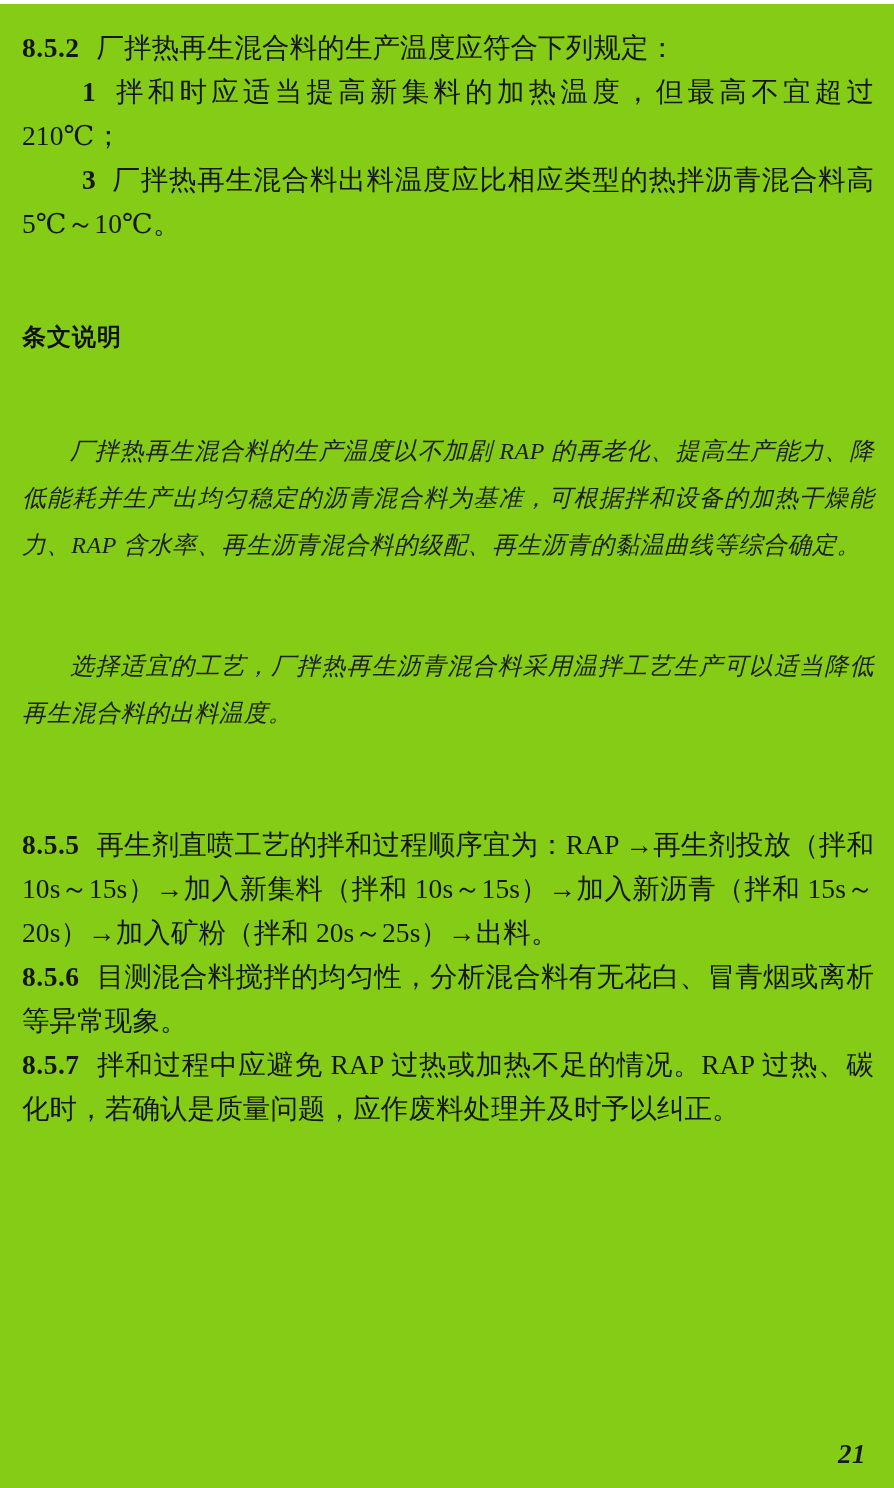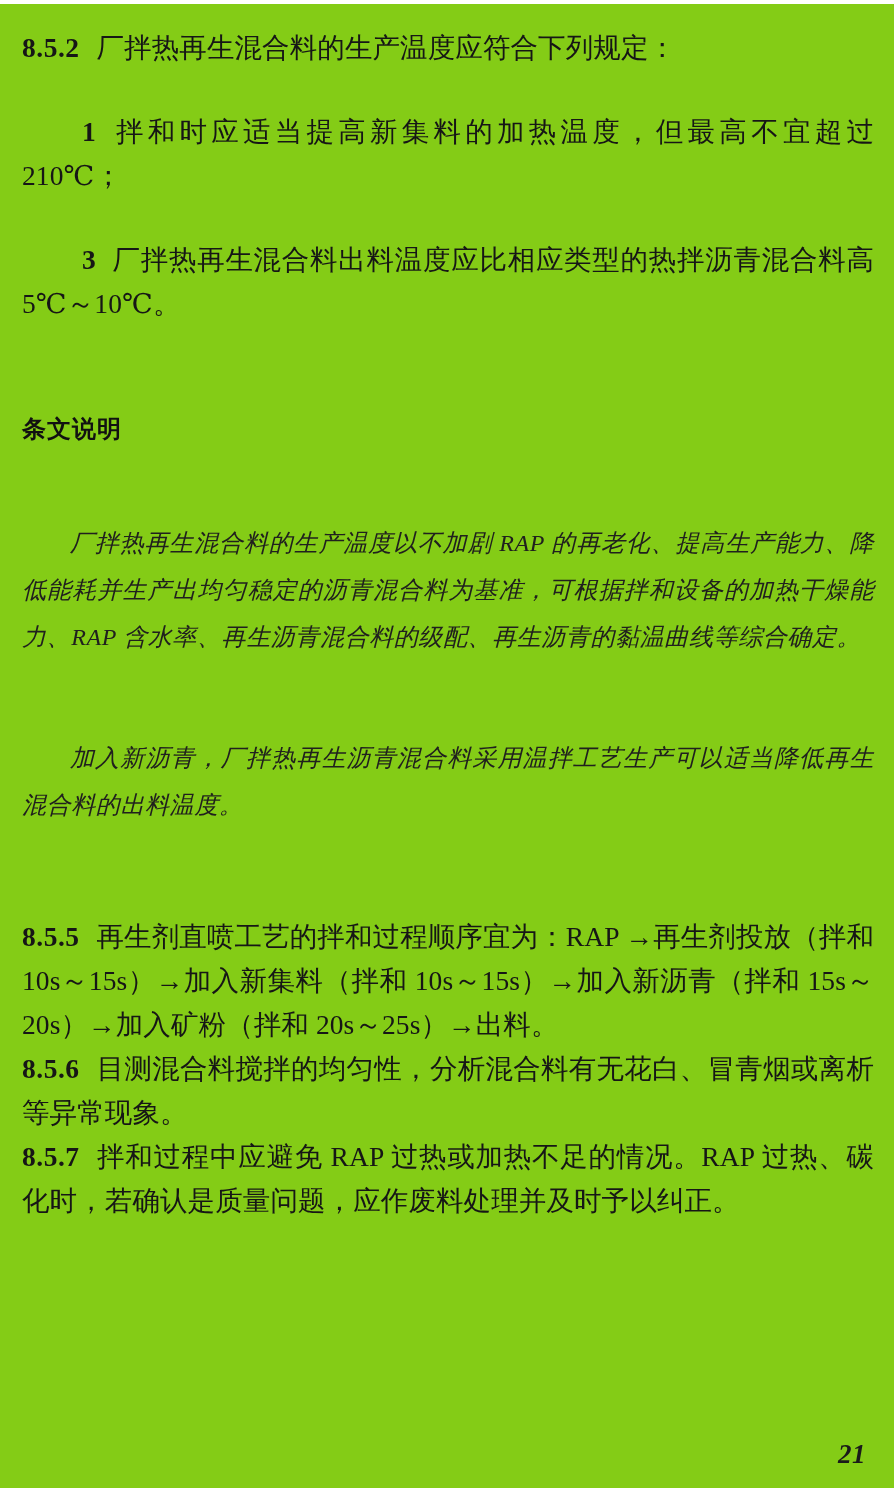--- a/index.html
+++ b/index.html
@@ -47,31 +47,31 @@
     font-weight: bold;
     letter-spacing: 0.5px;
     margin-right: 17px;
   }
   .clause .itemnum {
     font-weight: bold;
     margin-right: 16px;
   }
   .indent {
     text-indent: 60px;
-    margin-top: 40px;
   }
 
   
   .explain-heading {
     font-family: "Liberation Sans", "DejaVu Sans", sans-serif;
     font-weight: bold;
     font-size: 24px;
     line-height: 34px;
     letter-spacing: 1px;
     color: #111111;
+    margin-top: 12px;
   }
 
   
   .explain {
     font-family: "Liberation Serif", "DejaVu Serif", serif;
     font-size: 24px;
     line-height: 47px;
     text-align: justify;
     text-justify: inter-ideograph;
     color: #20201e;
@@ -114,21 +114,21 @@
     <div class="gap-xl"></div>
 
     <p class="explain-heading">条文说明</p>
 
     <div class="gap-sm"></div>
 
     <p class="explain">厂拌热再生混合料的生产温度以不加剧 RAP 的再老化、提高生产能力、降低能耗并生产出均匀稳定的沥青混合料为基准，可根据拌和设备的加热干燥能力、RAP 含水率、再生沥青混合料的级配、再生沥青的黏温曲线等综合确定。</p>
 
     <div class="gap-sm"></div>
 
-    <p class="explain">加入新沥青，厂拌热再生沥青混合料采用温拌工艺生产可以适当降低再生混合料的出料温度。</p>
+    <p class="explain">选择适宜的工艺，厂拌热再生沥青混合料采用温拌工艺生产可以适当降低再生混合料的出料温度。</p>
 
     <div class="gap-xl"></div>
 
 
 
     <p class="clause"><span class="num">8.5.5</span><span>再生剂直喷工艺的拌和过程顺序宜为：RAP →再生剂投放（拌和 10s～15s）→加入新集料（拌和 10s～15s）→加入新沥青（拌和 15s～20s）→加入矿粉（拌和 20s～25s）→出料。</span></p>
 
     <p class="clause"><span class="num">8.5.6</span><span>目测混合料搅拌的均匀性，分析混合料有无花白、冒青烟或离析等异常现象。</span></p>
 
     <p class="clause"><span class="num">8.5.7</span><span>拌和过程中应避免 RAP 过热或加热不足的情况。RAP 过热、碳化时，若确认是质量问题，应作废料处理并及时予以纠正。</span></p>

